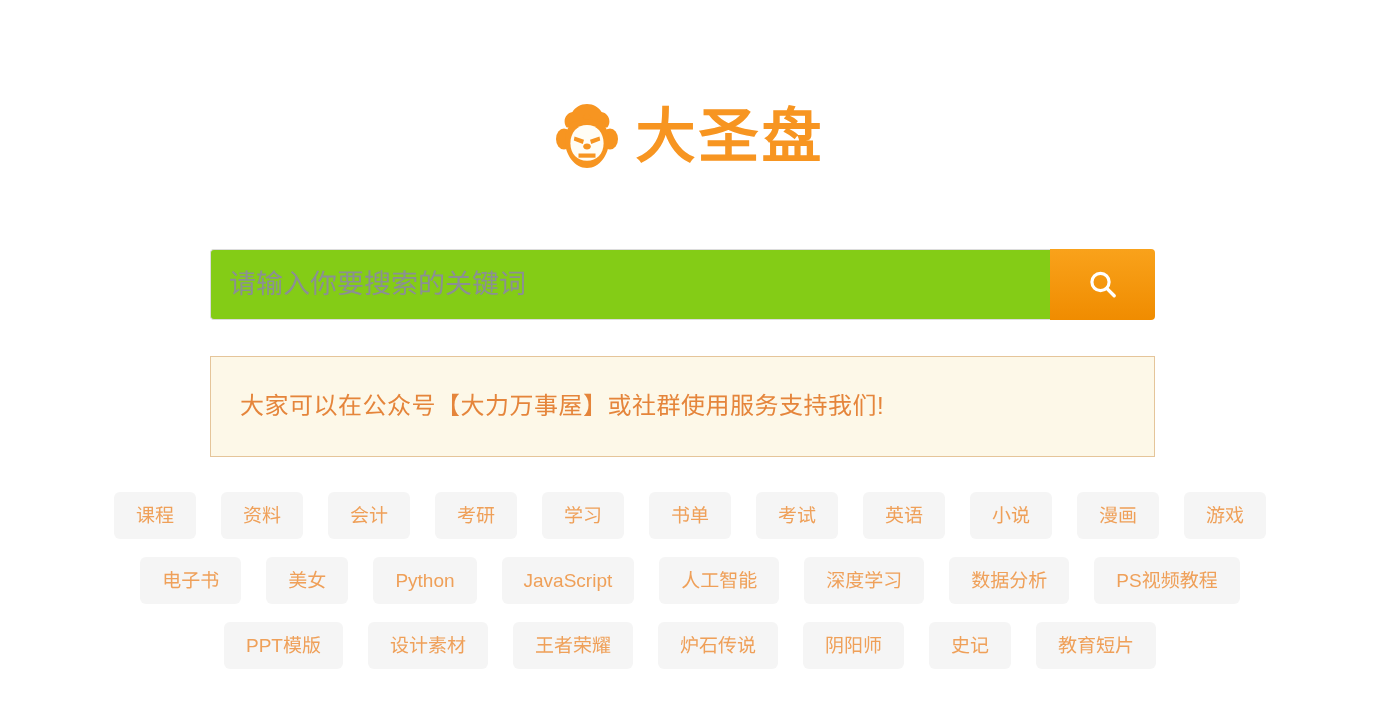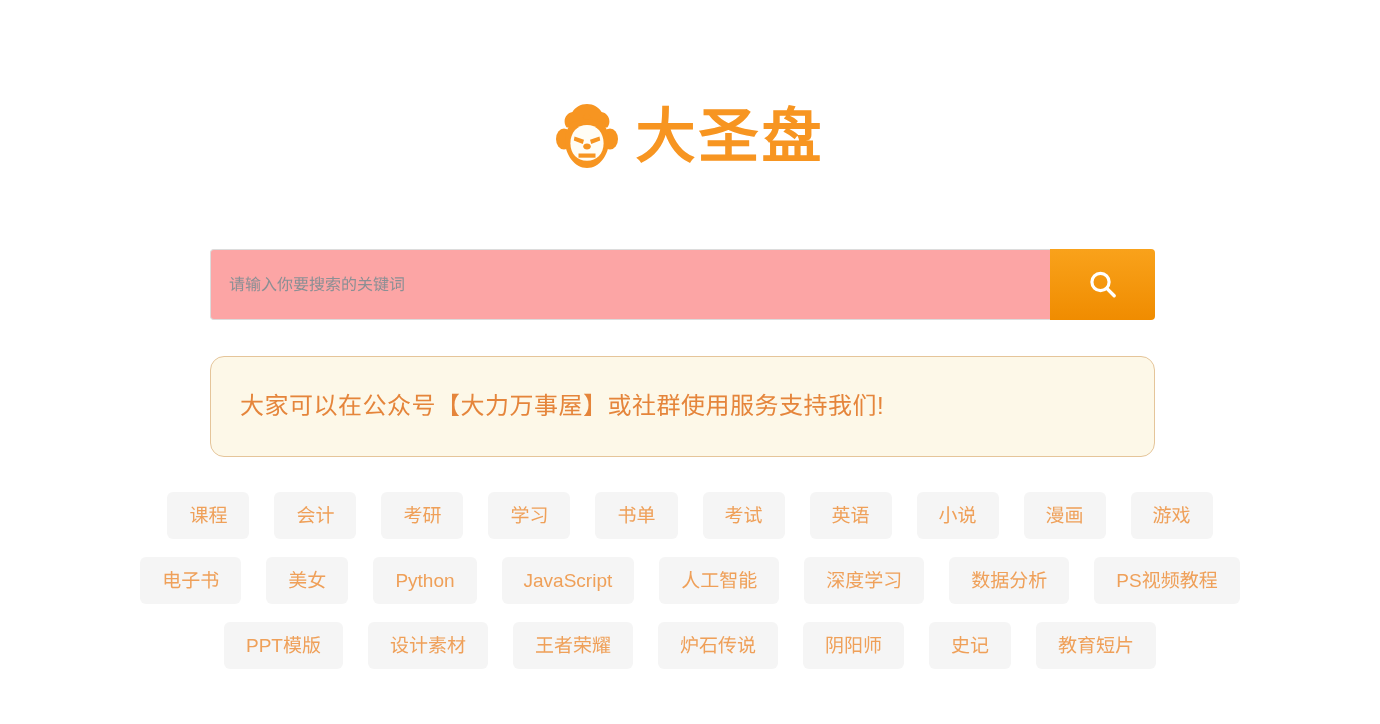--- a/index.html
+++ b/index.html
@@ -57,22 +57,22 @@
     display: flex;
     align-items: stretch;
     border-radius: 4px;
   }
   .search-input {
     flex: 1 1 auto;
     box-sizing: border-box;
     border: 1px solid #dcdcdc;
     border-right: none;
     border-radius: 4px 0 0 4px;
-    background: #fca5a5;
-    font-size: 16px;
+    background: #84cc16;
+    font-size: 27px;
     color: #444444;
     padding: 0 8px 0 18px;
     outline: none;
     font-family: "Liberation Sans", "DejaVu Sans", sans-serif;
   }
   .search-input::placeholder {
     color: #8b8f94;
     opacity: 1;
   }
   .search-button {
@@ -92,21 +92,21 @@
   
   .notice {
     position: absolute;
     left: 210px;
     top: 356px;
     width: 945px;
     height: 101px;
     box-sizing: border-box;
     background: #FDF8E8;
     border: 1px solid #E5C59A;
-    border-radius: 14px;
+    border-radius: 0;
     display: flex;
     align-items: center;
   }
   .notice-text {
     padding-left: 29px;
     font-size: 24px;
     color: #E5853B;
     letter-spacing: 0.5px;
     line-height: 1.2;
     font-family: "Liberation Sans", "DejaVu Sans", sans-serif;
@@ -196,20 +196,21 @@
     </button>
   </div>
 
   <div class="notice">
     <span class="notice-text">大家可以在公众号【大力万事屋】或社群使用服务支持我们!</span>
   </div>
 
   <div class="tag-rows">
     <div class="tag-row">
       <a class="tag" href="#">课程</a>
+      <a class="tag" href="#">资料</a>
       <a class="tag" href="#">会计</a>
       <a class="tag" href="#">考研</a>
       <a class="tag" href="#">学习</a>
       <a class="tag" href="#">书单</a>
       <a class="tag" href="#">考试</a>
       <a class="tag" href="#">英语</a>
       <a class="tag" href="#">小说</a>
       <a class="tag" href="#">漫画</a>
       <a class="tag" href="#">游戏</a>
     </div>

